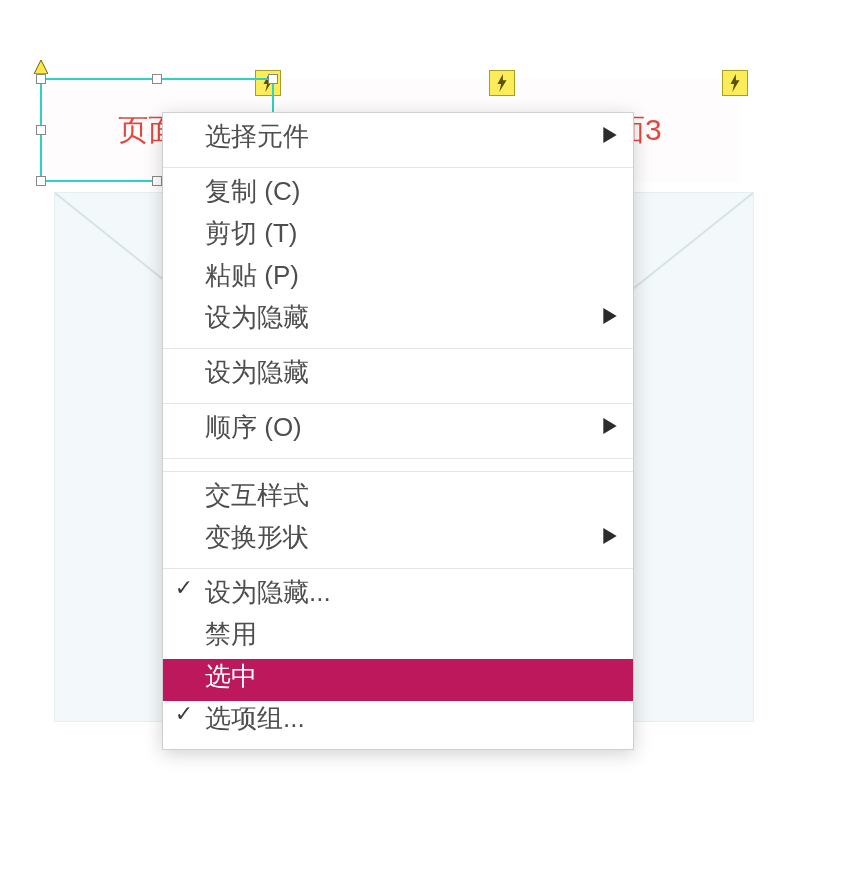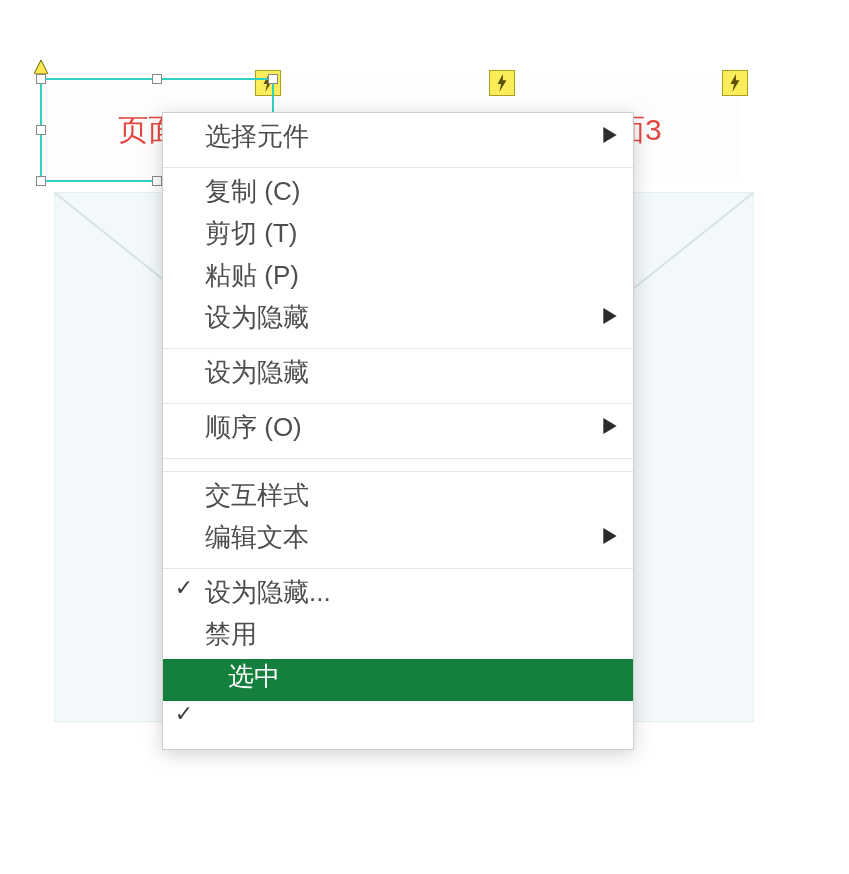--- a/index.html
+++ b/index.html
@@ -115,23 +115,22 @@
   .menu-item {
     position: relative;
     display: flex;
     align-items: flex-start;
     height: 42px;
     font-size: 26px;
     color: #4e4e4e;
     cursor: default;
   }
   .menu-item.selected {
-    background: #15803d;
+    background: #be185d;
     color: #ffffff;
-    padding-left: 23px;
   }
   .menu-check {
     width: 42px;
     text-align: center;
     font-size: 22px;
     color: #3a3a3a;
   }
   .menu-item.selected .menu-check { color: #ffffff; }
   .menu-label { flex: 1; }
   .menu-arrow {
@@ -251,21 +250,21 @@
     </div>
 
     <div class="menu-section">
       <div class="menu-item">
         <span class="menu-check"></span>
         <span class="menu-label">交互样式</span>
         <span class="menu-arrow"></span>
       </div>
       <div class="menu-item">
         <span class="menu-check"></span>
-        <span class="menu-label">编辑文本</span>
+        <span class="menu-label">变换形状</span>
         <span class="menu-arrow"><svg viewBox="0 0 10 12">
               <path d="M0 0 L10 6 L0 12 Z" fill="#2b2b2b"></path>
             </svg></span>
       </div>
     </div>
 
     <div class="menu-section">
       <div class="menu-item">
         <span class="menu-check">✓</span>
         <span class="menu-label">设为隐藏...</span>
@@ -276,19 +275,20 @@
         <span class="menu-label">禁用</span>
         <span class="menu-arrow"></span>
       </div>
       <div class="menu-item selected">
         <span class="menu-check"></span>
         <span class="menu-label">选中</span>
         <span class="menu-arrow"></span>
       </div>
       <div class="menu-item">
         <span class="menu-check">✓</span>
+        <span class="menu-label">选项组...</span>
         <span class="menu-arrow"></span>
       </div>
     </div>
 
   </div>
 
 </div>
 
 </body></html>

